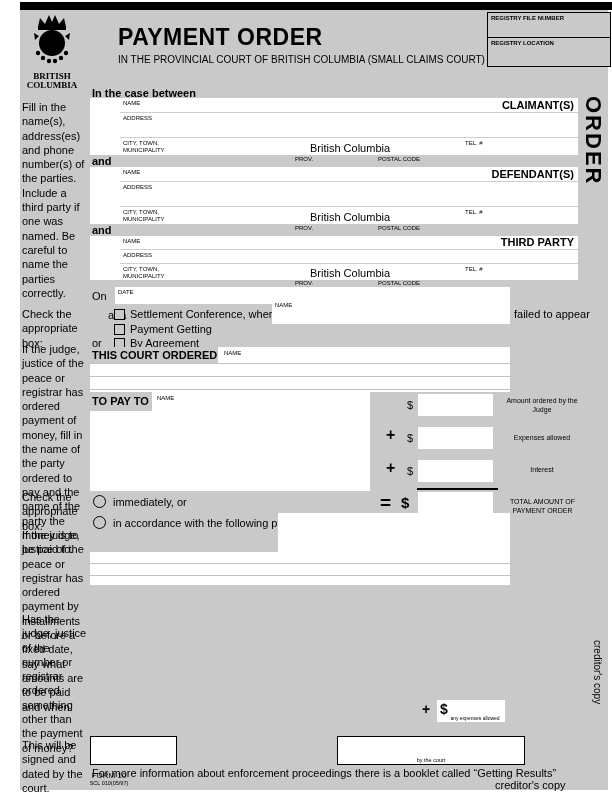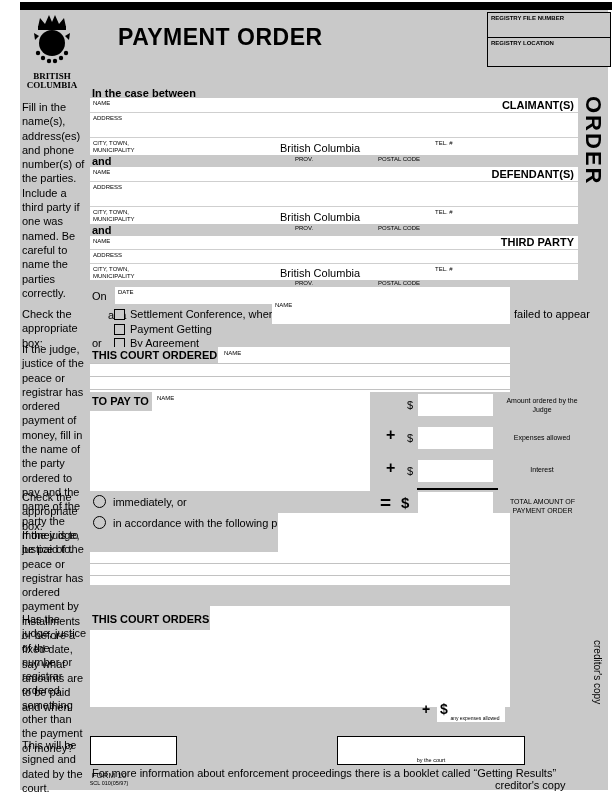--- a/index.html
+++ b/index.html
@@ -17,21 +17,21 @@
   .t12{font-size:11px;}
   .role{font-size:11px;font-weight:bold;}
   .vert{writing-mode:vertical-rl;}
   .checkbox{width:9px;height:9px;border:1.5px solid #000;background:#c9c9c9;}
   .radio{width:11px;height:11px;border:1.5px solid #000;border-radius:50%;background:#c9c9c9;}
   .rule{height:1px;background:#c2c2c2;}
   .mrow-label{font-size:7px;text-align:center;line-height:1.25;}
   .op{font-weight:bold;}
   .graypatch{background:#c9c9c9;}
   .partybox{background:#fff;}
-  .prow{position:relative;}
+  .prow{position:relative;margin-left:30px;}
   .prow + .prow{border-top:1px solid #cfcfcf;}
 </style>
 </head>
 <body>
 
 <div class="page">
 
   <div class="abs topbar" style="left:20px;top:2px;width:592px;height:8px;"></div>
   <div class="abs formbg" style="left:20px;top:10px;width:588px;height:780px;"></div>
 
@@ -46,20 +46,21 @@
       <circle cx="17" cy="45" r="2.2" fill="#000"></circle>
       <circle cx="23" cy="48" r="2.2" fill="#000"></circle>
       <circle cx="29" cy="48" r="2.2" fill="#000"></circle>
       <circle cx="35" cy="45" r="2.2" fill="#000"></circle>
       <circle cx="40" cy="40" r="2.2" fill="#000"></circle>
     </svg>
   </div>
   <div class="abs b" style="left:18px;top:72px;width:68px;text-align:center;font-family:'Liberation Serif',serif;font-size:9px;line-height:1.05;">BRITISH COLUMBIA</div>
 
   <div class="abs b" style="left:118px;top:24px;font-size:23px;letter-spacing:0.5px;">PAYMENT ORDER</div>
+  <div class="abs" style="left:118px;top:54px;font-size:10px;">IN THE PROVINCIAL COURT OF BRITISH COLUMBIA (SMALL CLAIMS COURT)</div>
 
   <div class="abs bbox" style="left:487px;top:12px;width:116px;height:24px;background:#c9c9c9;padding:2px 3px;">
     <div class="tl b">REGISTRY FILE NUMBER</div>
   </div>
   <div class="abs bbox" style="left:487px;top:37px;width:116px;height:24px;background:#c9c9c9;padding:2px 3px;">
     <div class="tl b">REGISTRY LOCATION</div>
   </div>
 
   <div class="abs vert b" style="left:580px;top:96px;font-size:22px;letter-spacing:2px;height:200px;">PAYMENT ORDER</div>
   <div class="abs vert" style="left:592px;top:640px;font-size:10px;height:100px;">creditor's copy</div>
@@ -203,25 +204,20 @@
   <div class="abs t11" style="left:113px;top:496px;">immediately, or</div>
 
   <div class="abs radio" style="left:93px;top:516px;"></div>
   <div class="abs t11" style="left:113px;top:517px;">in accordance with the following payment schedule</div>
   <div class="abs whitebox" style="left:278px;top:513px;width:232px;height:39px;"></div>
   <div class="abs whitebox" style="left:90px;top:552px;width:420px;height:33px;">
     <div class="rule abs" style="left:0;top:11px;width:420px;"></div>
     <div class="rule abs" style="left:0;top:23px;width:420px;"></div>
   </div>
 
-  <div class="abs whitebox" style="left:90px;top:606px;width:420px;height:101px;">
-    <div class="graypatch abs" style="left:0;top:0;width:120px;height:24px;">
-      <span class="b t12 abs" style="left:2px;top:7px;white-space:nowrap;">THIS COURT ORDERS</span>
-    </div>
-  </div>
   <div class="abs op" style="left:422px;top:701px;font-size:14px;">+</div>
   <div class="abs whitebox" style="left:437px;top:700px;width:68px;height:22px;">
     <span class="b abs" style="left:3px;top:1px;font-size:14px;">$</span>
     <span class="abs" style="left:10px;bottom:1px;right:2px;text-align:center;font-size:5px;">any expenses allowed</span>
   </div>
 
   <div class="abs bbox" style="left:90px;top:736px;width:85px;height:27px;"></div>
   <div class="abs bbox" style="left:337px;top:736px;width:186px;height:27px;">
     <span class="abs" style="left:0;right:0;bottom:1px;text-align:center;font-size:5.5px;">by the court</span>
   </div>

